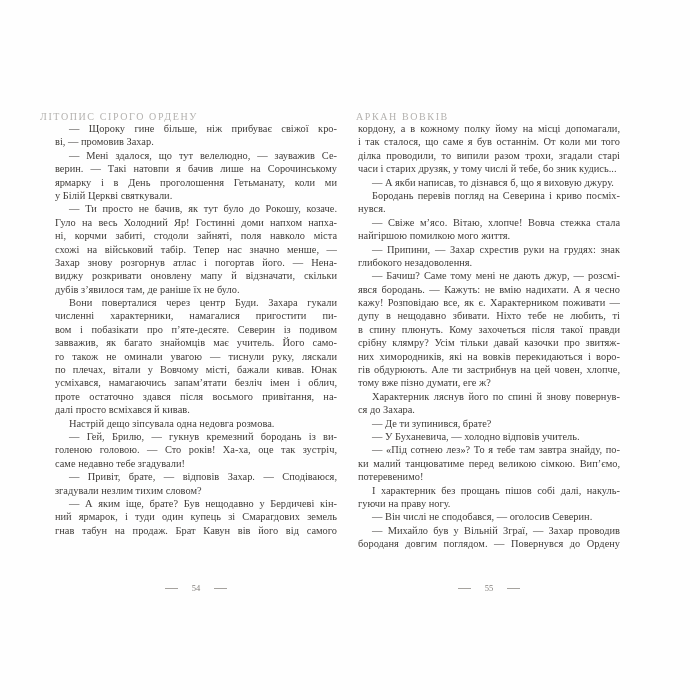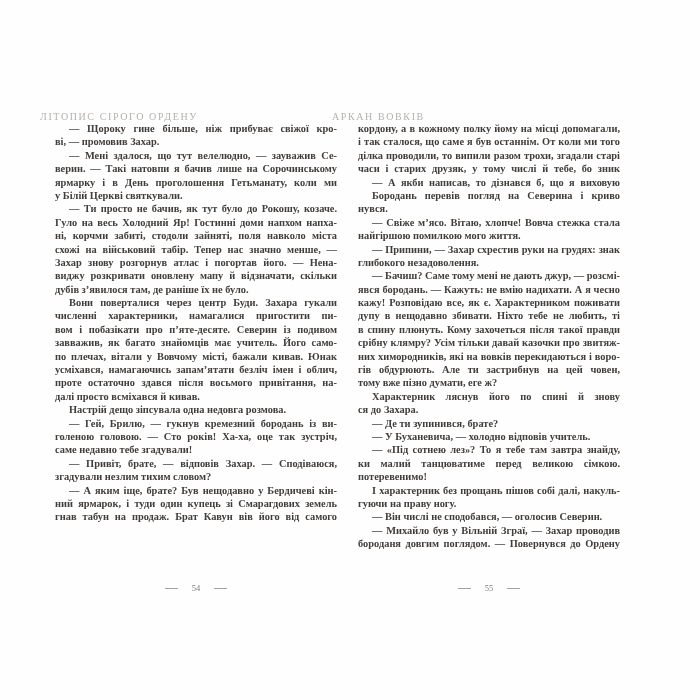--- a/index.html
+++ b/index.html
@@ -20,28 +20,27 @@
     top: 103px;
     font-size: 10px;
     letter-spacing: 1.6px;
     text-transform: uppercase;
     color: var(--header-color, #b4b2af);
     text-align: left;
     white-space: nowrap;
     margin-top: 8px;
   }
   .runhead.lefthead  { left: 40px;  width: 270px; }
-  .runhead.righthead { left: 332px; width: 258px; }
+  .runhead.righthead { left: 356px; width: 258px; }
 
   .page-body {
     position: absolute;
     top: 122px;
     color: var(--text-color, #403d3a);
     font-size: 10.4px;
-    font-weight: bold;
   }
   .page-body.leftpage  { left: 55px;  width: 282px; }
   .page-body.rightpage { left: 358px; width: 262px; }
 
   .line {
     height: 13.4px;
     line-height: 13.4px;
     overflow: hidden;
     text-align: justify;
     text-align-last: justify;
@@ -88,20 +87,21 @@
       <div class="line">Гуло на весь Холодний Яр! Гостинні доми напхом напха-</div>
       <div class="line">ні, корчми забиті, стодоли зайняті, поля навколо міста</div>
       <div class="line">схожі на військовий табір. Тепер нас значно менше, —</div>
       <div class="line">Захар знову розгорнув атлас і погортав його. — Нена-</div>
       <div class="line">виджу розкривати оновлену мапу й відзначати, скільки</div>
       <div class="line end">дубів з’явилося там, де раніше їх не було.</div>
       <div class="line indent">Вони поверталися через центр Буди. Захара гукали</div>
       <div class="line">численні характерники, намагалися пригостити пи-</div>
       <div class="line">вом і побазікати про п’яте-десяте. Северин із подивом</div>
       <div class="line">завважив, як багато знайомців має учитель. Його само-</div>
+      <div class="line">го також не оминали увагою — тиснули руку, ляскали</div>
       <div class="line">по плечах, вітали у Вовчому місті, бажали кивав. Юнак</div>
       <div class="line">усміхався, намагаючись запам’ятати безліч імен і облич,</div>
       <div class="line">проте остаточно здався після восьмого привітання, на-</div>
       <div class="line end">далі просто всміхався й кивав.</div>
       <div class="line indent end">Настрій дещо зіпсувала одна недовга розмова.</div>
       <div class="line indent">— Гей, Брилю, — гукнув кремезний бородань із ви-</div>
       <div class="line">голеною головою. — Сто років! Ха-ха, оце так зустріч,</div>
       <div class="line end">саме недавно тебе згадували!</div>
       <div class="line indent">— Привіт, брате, — відповів Захар. — Сподіваюся,</div>
       <div class="line end">згадували незлим тихим словом?</div>

